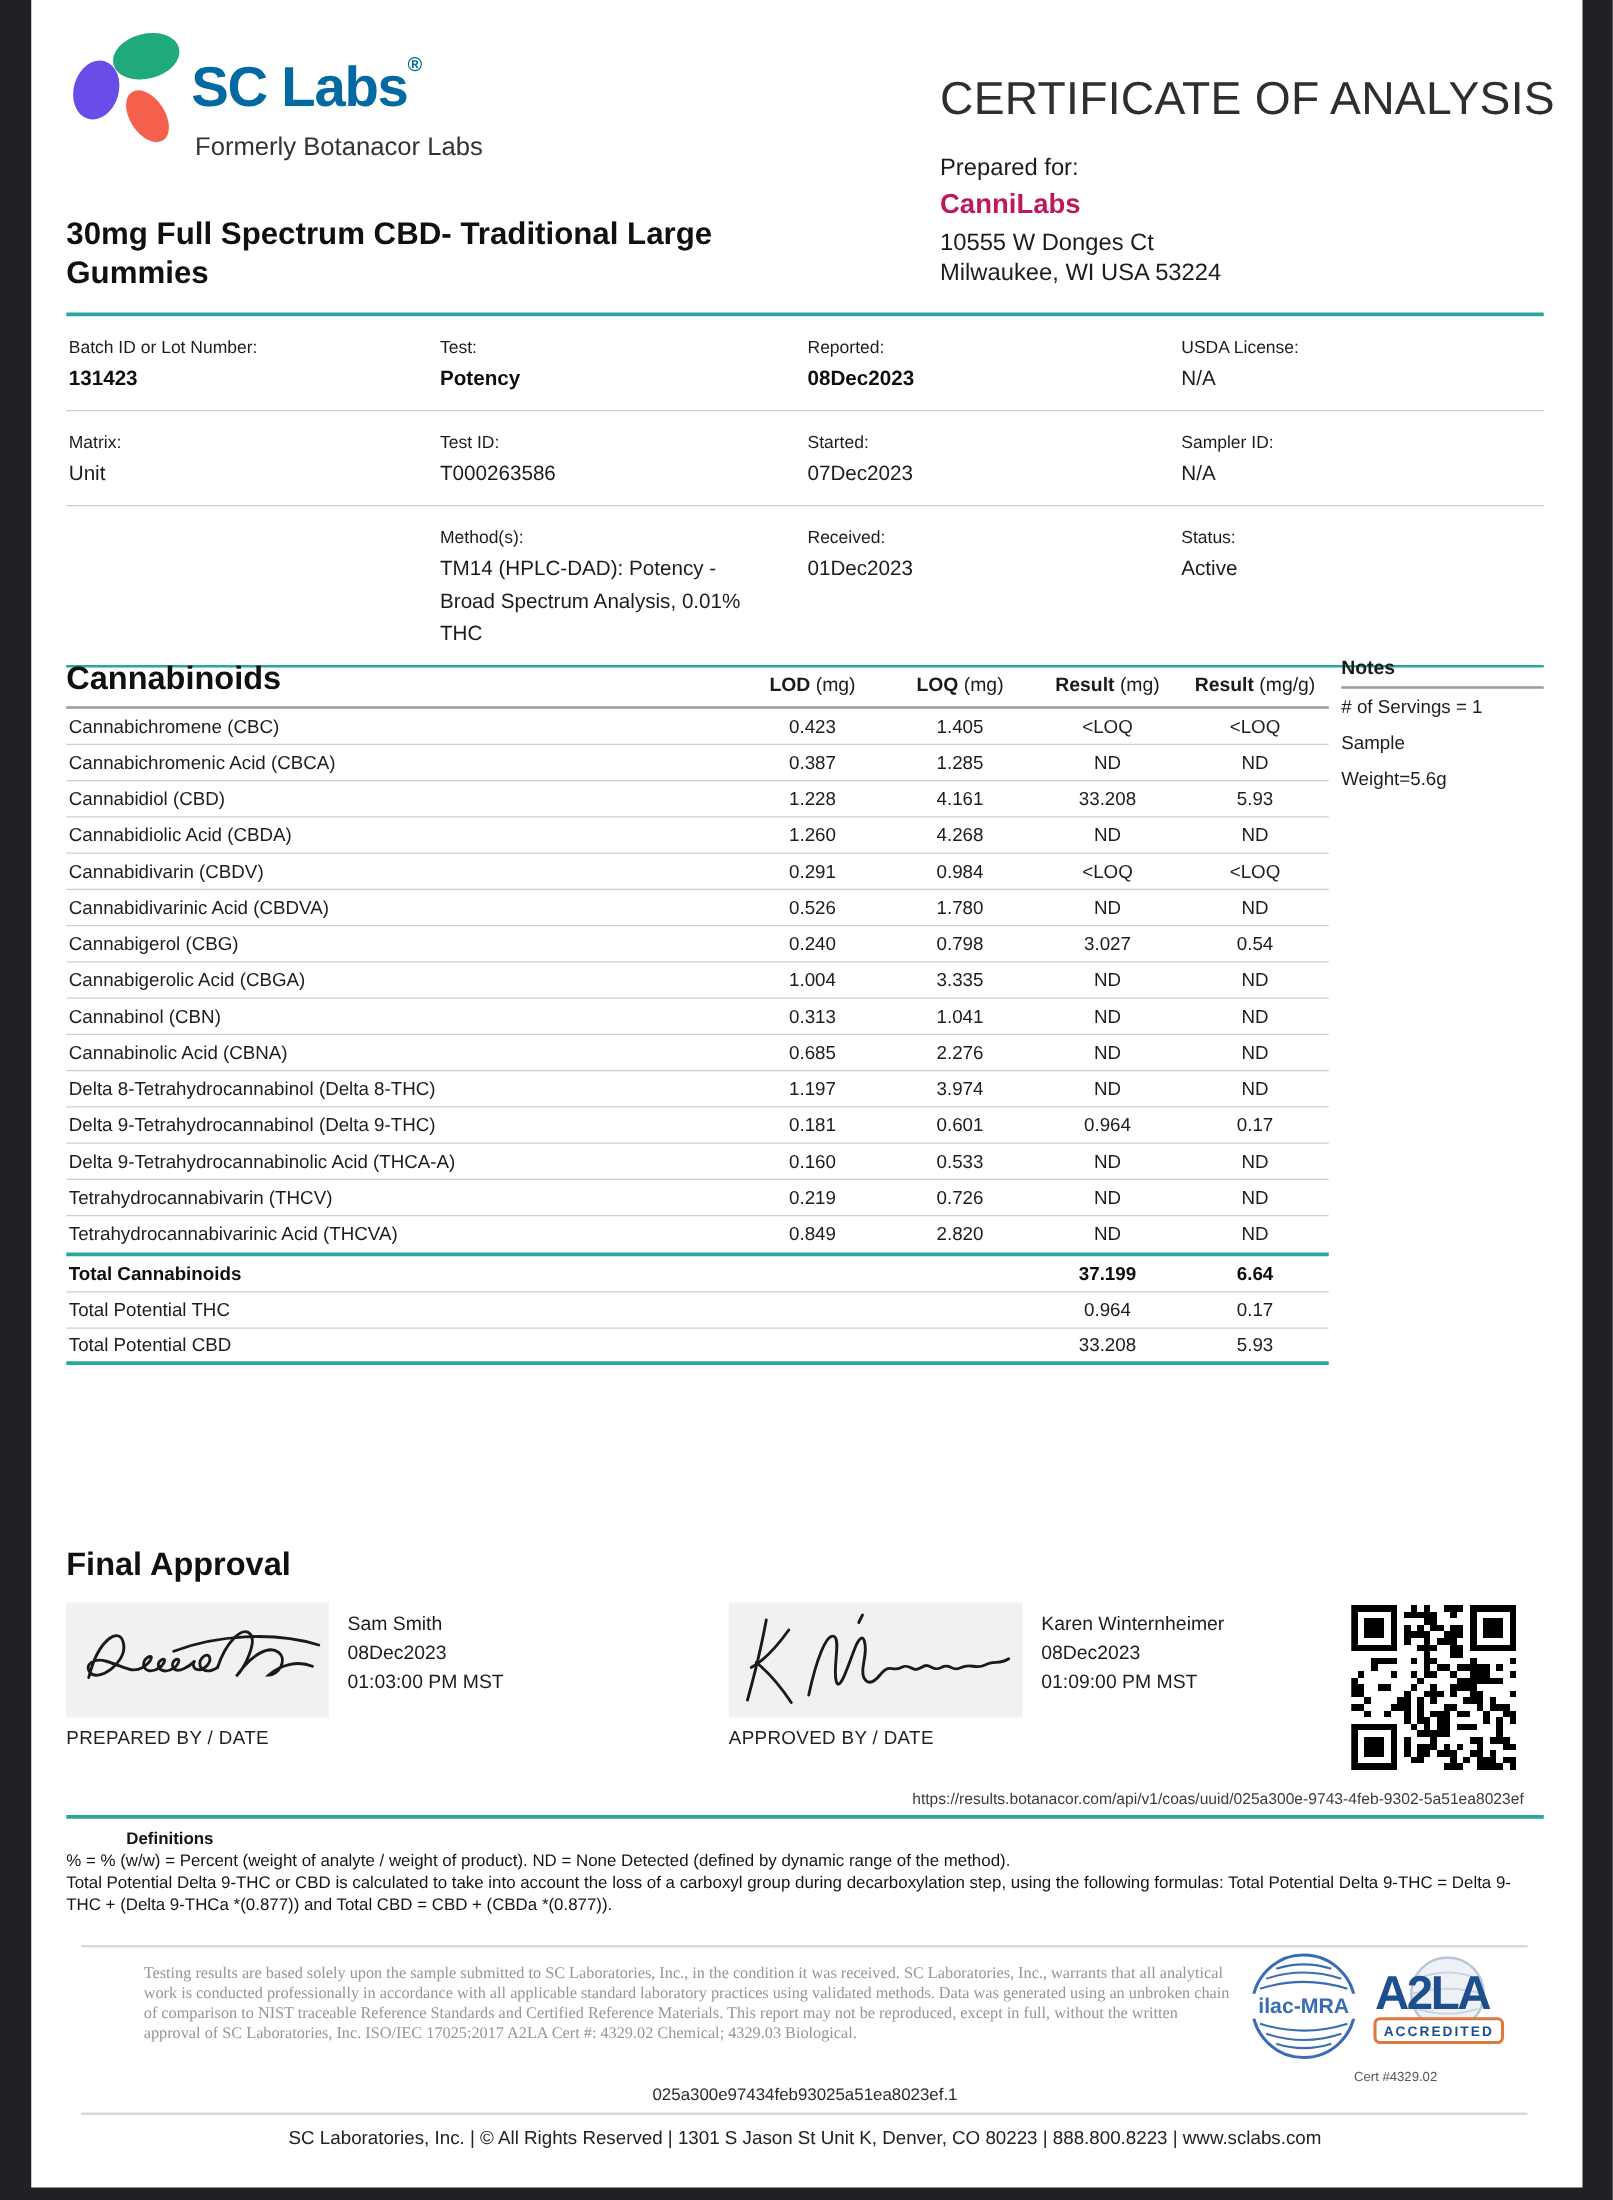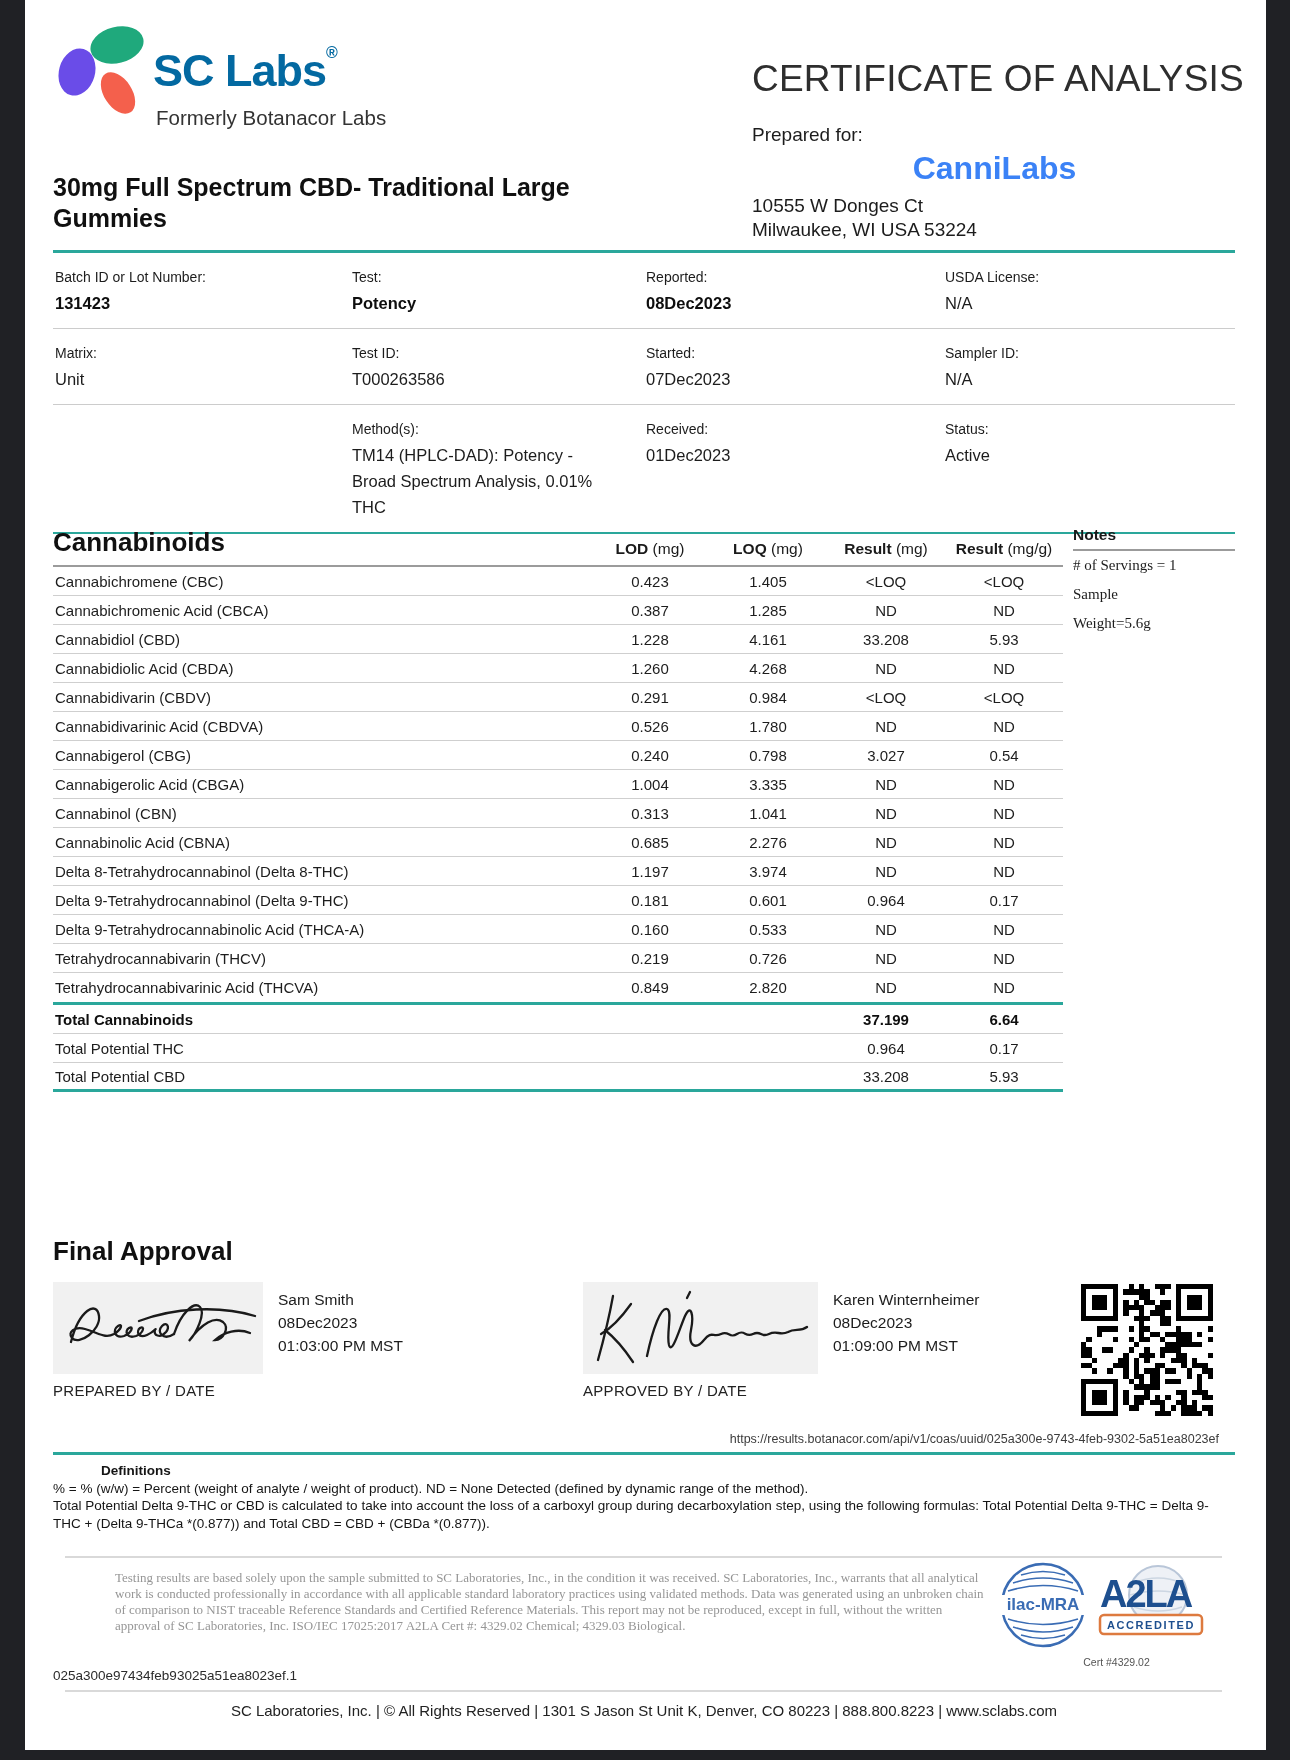--- a/index.html
+++ b/index.html
@@ -9,21 +9,21 @@
   .abs { position:absolute; }
 
   
   .brand-text { position:absolute; left:128px; top:44px; font-size:45px; font-weight:bold;
     color:#0369a1; letter-spacing:-1px; }
   .brand-reg { font-size:16px; vertical-align:28px; font-weight:bold; }
   .brand-tagline { position:absolute; left:131px; top:106px; font-size:20.5px; color:#333; }
   .coa-head { position:absolute; left:727px; top:58px; width:485px; }
   .coa-title { font-size:37px; font-weight:400; color:#2e2e2e; letter-spacing:0.2px; white-space:nowrap; }
   .prepared-label { margin-top:24px; font-size:19px; color:#1c1c1c; }
-  .client-name { margin-top:4px; font-size:32px; font-weight:bold; color:#3b82f6;text-align:center; }
+  .client-name { margin-top:4px; font-size:22px; font-weight:bold; color:#be185d; }
   .client-addr { margin-top:7px; font-size:19px; line-height:24px; color:#1c1c1c; }
 
   .product-title { position:absolute; left:28px; top:172px; width:580px; font-size:25px;
     line-height:31px; font-weight:bold; color:#101010; }
 
   
   .meta { position:absolute; left:28px; top:250px; width:1182px; border-top:3px solid #2aa79b; }
   .meta-row { display:grid; grid-template-columns:297px 294px 299px 1fr; border-bottom:1px solid #ccc; }
   .meta-row:last-child { border-bottom:2.5px solid #2aa79b; }
   .meta-cell { padding:13px 4px 12px 2px; }
@@ -46,21 +46,21 @@
   .cname { flex:1; padding-left:2px; }
   .cnum { width:118px; text-align:center; }
   .totals { border-top:3px solid #2aa79b; }
   .trow { display:flex; align-items:center; height:29px; border-bottom:1px solid #cfcfcf;
     font-size:15px; color:#1d1d1d; }
   .trow:last-child { border-bottom:3px solid #2aa79b; }
   .trow.bold { font-weight:bold; color:#0e0e0e; }
   .notes-col { width:162px; }
   .notes-head { height:42px; display:flex; align-items:flex-end; padding-bottom:5px;
     border-bottom:2px solid #9b9b9b; font-size:15.5px; font-weight:bold; color:#1a1a1a; }
-  .note-line { display:flex; align-items:center; height:29px; font-size:15px; color:#1d1d1d;font-family:Liberation Serif, serif; }
+  .note-line { display:flex; align-items:center; height:29px; font-size:15px; color:#1d1d1d; }
 
   
   .fa-title { position:absolute; left:28px; top:1236px; font-size:26px; font-weight:bold; color:#101010; }
   .fa-area { position:absolute; left:28px; top:1282px; width:1182px; height:140px; }
   .sigbox { position:absolute; top:0; height:92px; background:#f1f1f1; }
   .sigbox svg { width:100%; height:100%; }
   .sigmeta { position:absolute; top:6px; font-size:15.5px; line-height:23px; color:#1c1c1c; }
   .siglabel { position:absolute; top:100px; font-size:15px; letter-spacing:0.3px; color:#222; }
   .qr { position:absolute; left:1028px; top:2px; width:132px; height:132px; }
   .coa-url { position:absolute; left:12px; top:1432px; width:1182px; text-align:right;
@@ -73,21 +73,21 @@
   .defs-title { font-weight:bold;padding-left:48px; }
 
   
   .rule { position:absolute; left:40px; width:1157px; height:2px; background:#d9d9d9; }
   .disclaimer { position:absolute; left:90px; top:1570px; width:872px; font-size:13px;
     line-height:15.9px; color:#969696;font-family:Liberation Serif, serif; }
   .logos { position:absolute; left:973px; top:1560px; width:237px; display:flex;
     align-items:center; gap:4px; }
   .cert-no { position:absolute; left:973px; top:1656px; width:237px; text-align:center;
     font-size:10.5px; color:#555; }
-  .doc-id { position:absolute; left:28px; top:1668px; width:1182px; text-align:left;
+  .doc-id { position:absolute; left:28px; top:1668px; width:1182px; text-align:center;
     font-size:13.5px; color:#2b2b2b; }
   .footer-line { position:absolute; left:28px; top:1702px; width:1182px; text-align:center;
     font-size:15px; color:#222; }
 </style>
 </head>
 <body>
 
 <div class="doc">
 
   <svg class="abs" style="left:30px; top:24px;" width="96" height="96" viewBox="0 0 96 96">

